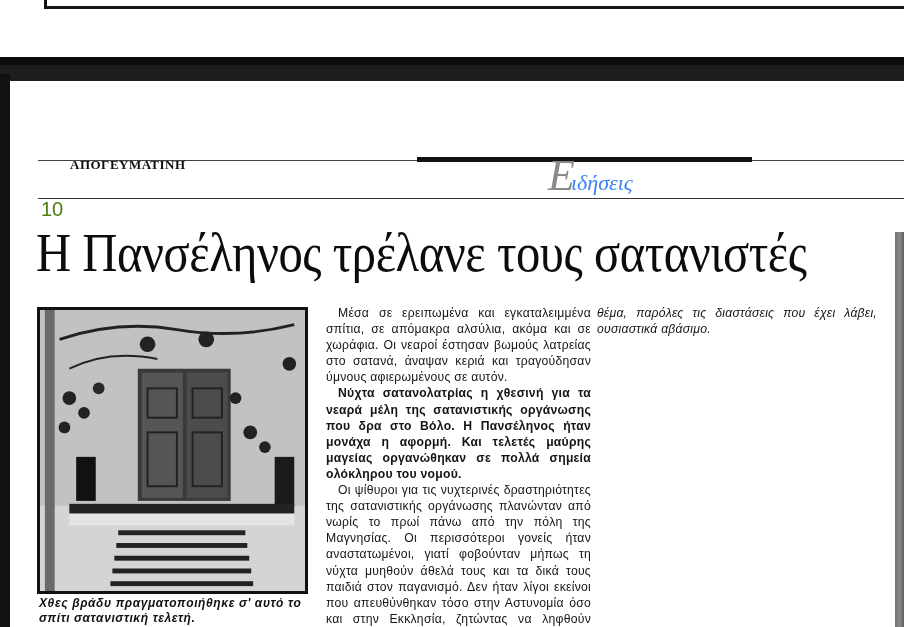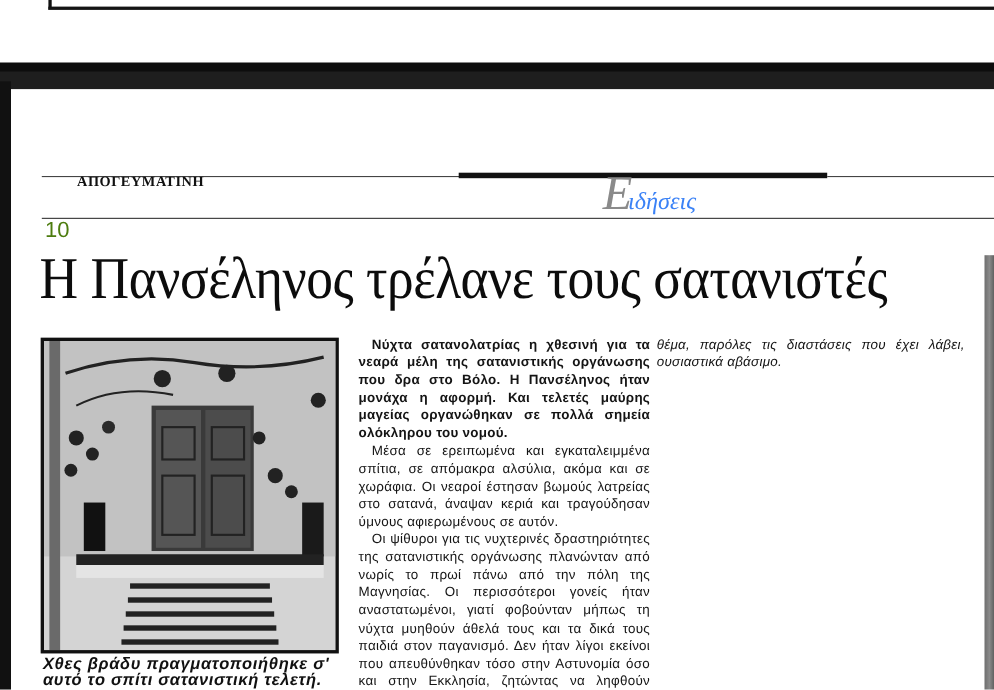--- a/index.html
+++ b/index.html
@@ -29,21 +29,21 @@
   .section .rest { font-size: 22px; color: #3b82f6; margin-left: -4px; }
 
   
   .headline { position: absolute; left: 36px; top: 222px; font-family: "Liberation Serif", serif; font-size: 54px;
     font-weight: normal; color: #0c0c0c; white-space: nowrap; letter-spacing: -0.5px; transform: scaleX(0.9); transform-origin: left top; }
 
   
   .photo { position: absolute; left: 37px; top: 307px; width: 271px; height: 287px; border: 3px solid #111;
     background: #c9c9c9; overflow: hidden; }
   .photo svg { width: 100%; height: 100%; display: block; }
-  .caption { position: absolute; left: 39px; top: 596px; width: 280px; font-size: 15px; font-weight: bold;
+  .caption { position: absolute; left: 39px; top: 596px; width: 280px; font-size: 12px; font-weight: bold;
     font-style: italic; line-height: 15px; color: #111; letter-spacing: 0.6px; }
 
   
   .col { position: absolute; top: 305px; font-size: 12.2px; line-height: 16.1px; color: #141414; text-align: justify; letter-spacing: 0.25px; }
   .col1 { left: 326px; width: 265px; }
   .col2 { left: 597px; width: 280px; font-style: italic; }
   .col p { margin: 0; }
   .col p.ind { text-indent: 12px; }
   .col .bold { font-weight: bold; }
 </style>
@@ -100,20 +100,20 @@
       <circle cx="215" cy="125" r="7" fill="#222"></circle>
     <circle cx="230" cy="140" r="6" fill="#222"></circle>
       <circle cx="255" cy="55" r="7" fill="#222"></circle>
     <circle cx="110" cy="35" r="8" fill="#222"></circle>
       <circle cx="170" cy="30" r="8" fill="#222"></circle>
   </svg>
 </div>
 <div class="caption">Χθες βράδυ πραγματοποιήθηκε σ' αυτό το σπίτι σατανιστική τελετή.</div>
 
 <div class="col col1">
+  <p class="ind">Μέσα σε ερειπωμένα και εγκαταλειμμένα σπίτια, σε απόμακρα αλσύλια, ακόμα και σε χωράφια. Οι νεαροί έστησαν βωμούς λατρείας στο σατανά, άναψαν κεριά και τραγούδησαν ύμνους αφιερωμένους σε αυτόν.</p>
   <p class="ind bold">Νύχτα σατανολατρίας η χθεσινή για τα νεαρά μέλη της σατανιστικής οργάνωσης που δρα στο Βόλο. Η Πανσέληνος ήταν μονάχα η αφορμή. Και τελετές μαύρης μαγείας οργανώθηκαν σε πολλά σημεία ολόκληρου του νομού.</p>
-  <p class="ind">Μέσα σε ερειπωμένα και εγκαταλειμμένα σπίτια, σε απόμακρα αλσύλια, ακόμα και σε χωράφια. Οι νεαροί έστησαν βωμούς λατρείας στο σατανά, άναψαν κεριά και τραγούδησαν ύμνους αφιερωμένους σε αυτόν.</p>
   <p class="ind"><span>Οι ψίθυροι για τις νυχτερινές δραστηριότητες της σατανιστικής οργάνωσης πλανώνταν από νωρίς το πρωί πάνω από την πόλη της Μαγνησίας. Οι περισσότεροι γονείς ήταν αναστατωμένοι, γιατί φοβούνταν μήπως τη νύχτα μυηθούν άθελά τους και τα δικά τους παιδιά στον παγανισμό. Δεν ήταν λίγοι εκείνοι που απευθύνθηκαν τόσο στην Αστυνομία όσο και στην Εκκλησία, ζητώντας να ληφθούν κάποια ιδιαίτερα μέτρα αστυνόμευσης. Η Αστυνομία, ωστόσο, θεωρεί το</span></p>
 </div>
 
 <div class="col col2" style="display:block">
   <p><span>θέμα, παρόλες τις διαστάσεις που έχει λάβει, ουσιαστικά αβάσιμο.</span> <span class="bold"></span> <span></span></p>
 </div>
 
 </body></html>

